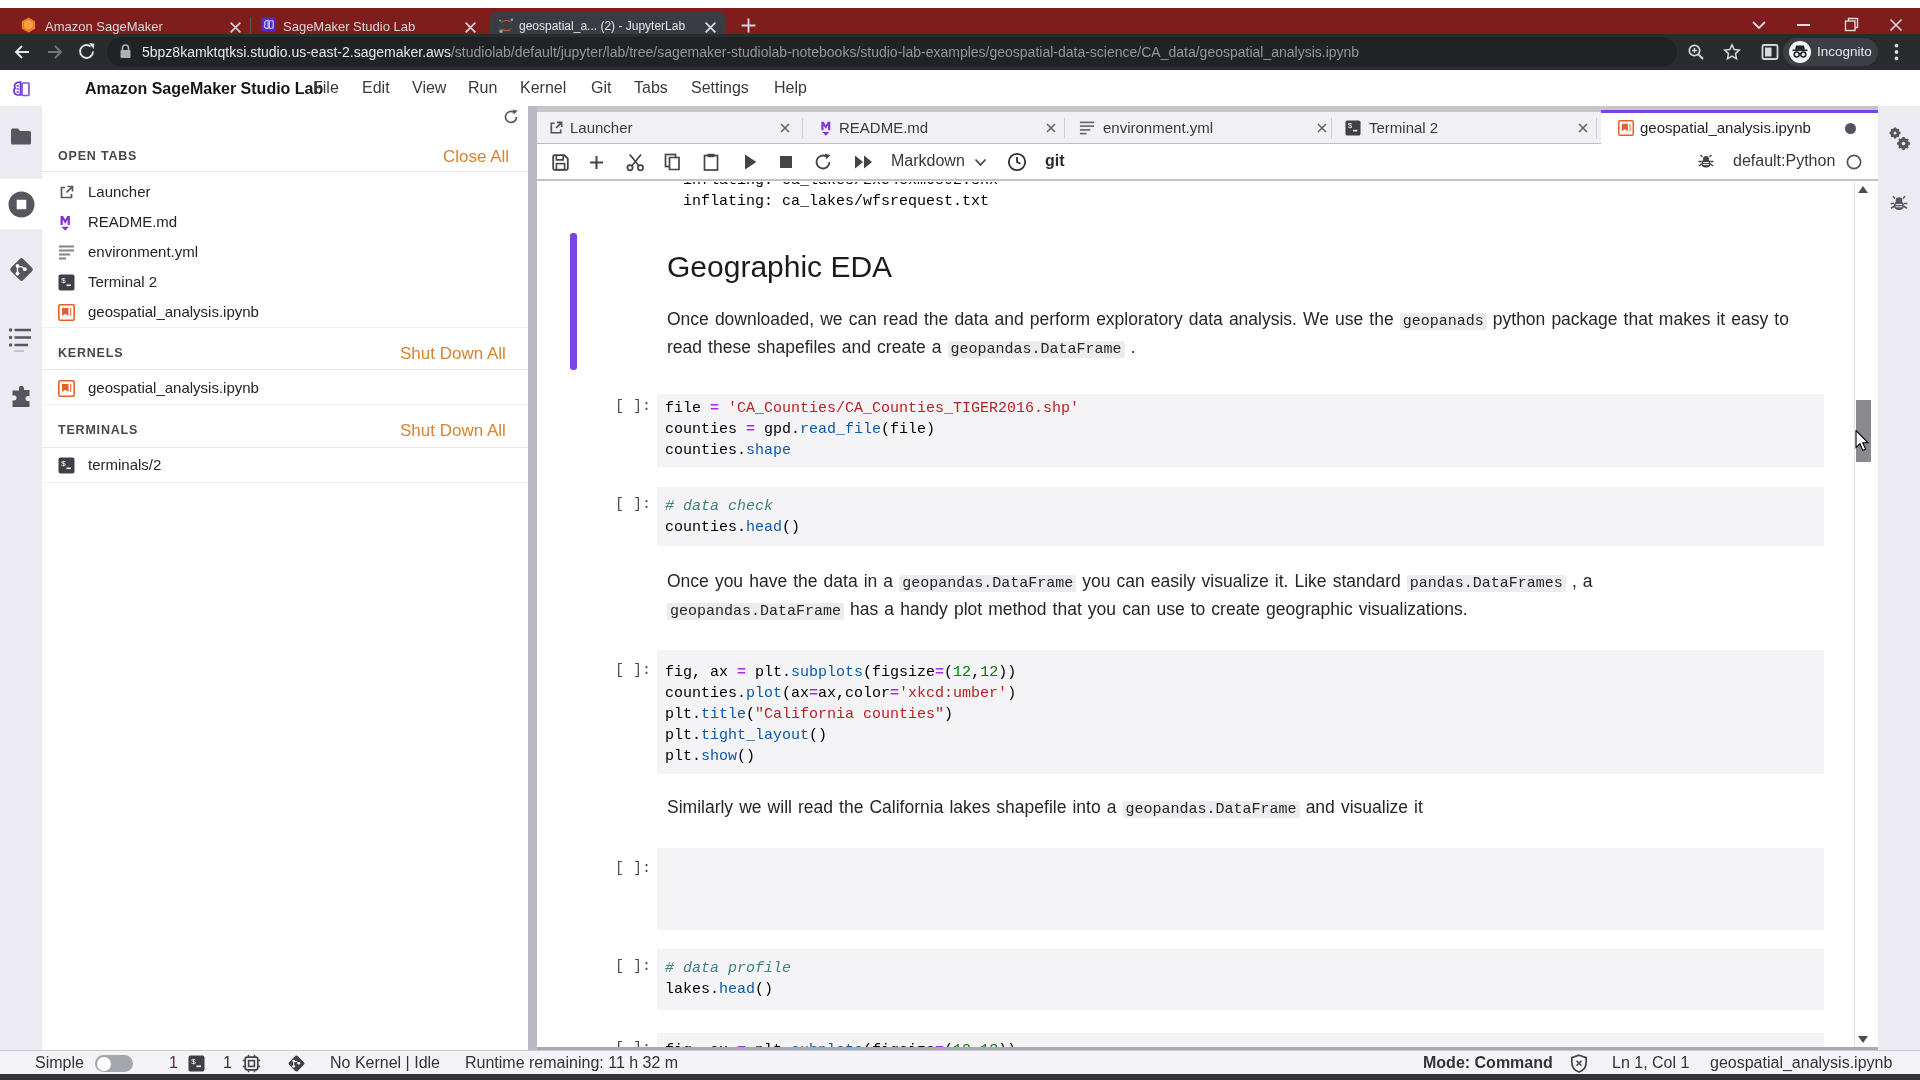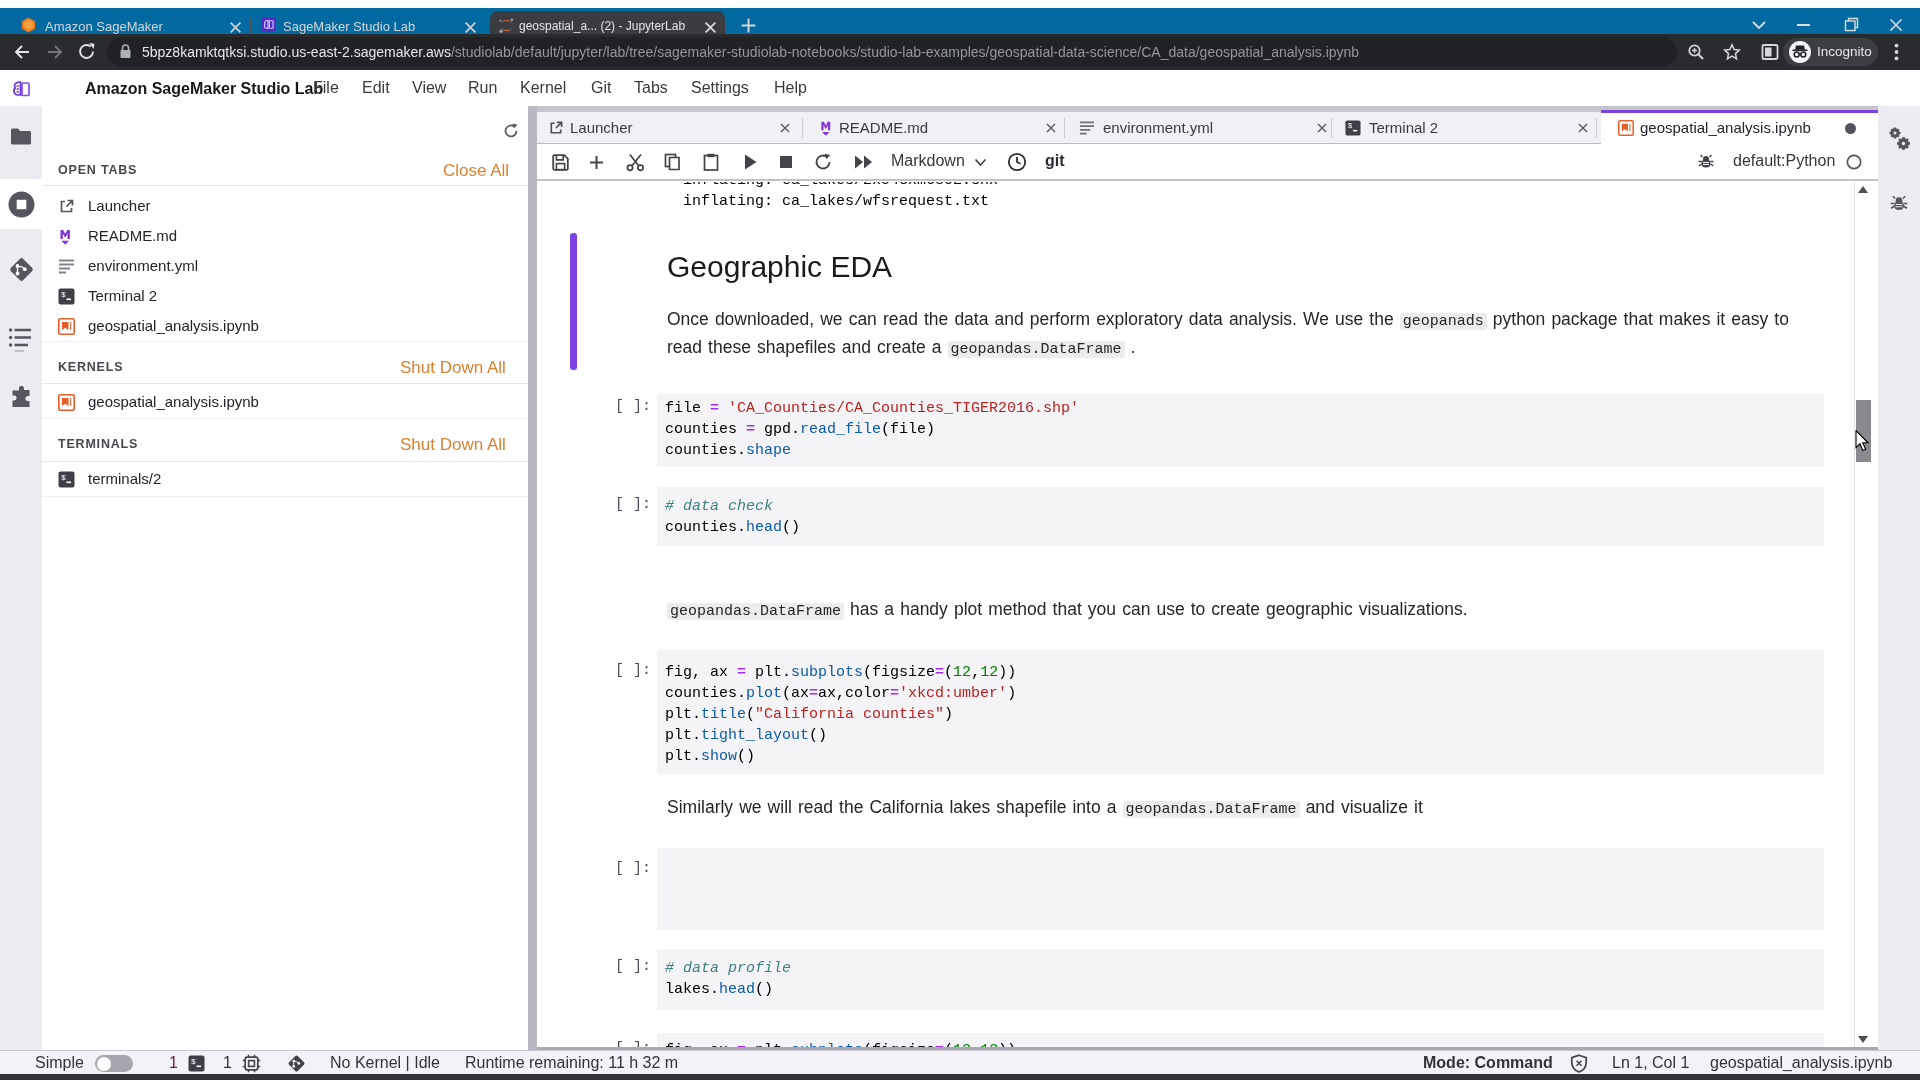--- a/index.html
+++ b/index.html
@@ -1,29 +1,29 @@
 <!DOCTYPE html>
 <html><head>
 <meta charset="utf-8">
 <style>
 * { margin:0; padding:0; box-sizing:border-box; }
 html,body { width:1920px; height:1080px; overflow:hidden; background:#fff;
   font-family:"Liberation Sans", sans-serif; }
 .a { position:absolute; }
 svg { display:block; }
 
-.tabstrip { left:0; top:8px; width:1920px; height:34px; background:#0369a1; }
+.tabstrip { left:0; top:8px; width:1920px; height:34px; background:#7f1d1d; }
 .ctab { top:3px; height:31px; color:#d4d6da; font-size:13px; }
 .ctab-active { background:#3a3c41; border-radius:8px 8px 0 0; color:#e4e6ea; }
 .toolbar { left:0; top:34px; width:1920px; height:36px; background:#2a2b2f; }
 .menubar { left:0; top:70px; width:1920px; height:36px; background:#ffffff; }
 .mitem { top:0; height:36px; line-height:36px; font-size:16px; color:#3a3a3a; }
 
 .sideL { left:0; top:106px; width:42px; height:944px; background:#ebebf1; }
-.panelL { left:42px; top:114px; width:486px; height:944px; background:#ffffff; }
+.panelL { left:42px; top:100px; width:486px; height:944px; background:#ffffff; }
 .splitter { left:528px; top:106px; width:9px; height:944px; background:#bab8c2; }
 .sideR { left:1878px; top:106px; width:42px; height:944px; background:#ebebf1; }
 .grayband { left:537px; top:106px; width:1341px; height:6px; background:#c7c5cc; }
 .jtabbar { left:537px; top:112px; width:1341px; height:32px; background:#f1f0f5; }
 .jtabsep { top:6px; width:1px; height:20px; background:#cfcdd6; }
 .jtoolbar { left:537px; top:144px; width:1341px; height:37px; background:#fff; border-bottom:2px solid #c3c2c9; }
 .notebook { left:537px; top:182px; width:1341px; height:865px; background:#fff; overflow:hidden; }
 .cellbg { left:120px; width:1167px; background:#f4f4f7; }
 .prompt { left:78px; width:51px; font-size:15px; color:#49505a; font-family:"Liberation Mono",monospace; }
 .code { left:128px; font-size:15px; line-height:21px; color:#000; font-family:"Liberation Mono",monospace; white-space:pre; }
@@ -415,20 +415,21 @@
   <div class="a prompt" style="top:216px;">[ ]:</div>
   <div class="a code" style="top:216px;">file <span class="op">=</span> <span class="str">'CA_Counties/CA_Counties_TIGER2016.shp'</span>
 counties <span class="op">=</span> gpd.<span class="prop">read_file</span>(file)
 counties.<span class="prop">shape</span></div>
 
   <div class="a cellbg" style="top:305px; height:59px;"></div>
   <div class="a prompt" style="top:314px;">[ ]:</div>
   <div class="a code" style="top:314px;"><span class="com"># data check</span>
 counties.<span class="prop">head</span>()</div>
 
+  <div class="a md" style="top:385px;">Once you have the data in a <span class="icode">geopandas.DataFrame</span> you can easily visualize it. Like standard <span class="icode">pandas.DataFrames</span> , a</div>
   <div class="a md" style="top:413px;"><span class="icode">geopandas.DataFrame</span> has a handy plot method that you can use to create geographic visualizations.</div>
 
   <div class="a cellbg" style="top:468px; height:124px;"></div>
   <div class="a prompt" style="top:480px;">[ ]:</div>
   <div class="a code" style="top:480px;">fig, ax <span class="op">=</span> plt.<span class="prop">subplots</span>(figsize<span class="op">=</span>(<span class="num">12</span>,<span class="num">12</span>))
 counties.<span class="prop">plot</span>(ax<span class="op">=</span>ax,color<span class="op">=</span><span class="str">'xkcd:umber'</span>)
 plt.<span class="prop">title</span>(<span class="str">"California counties"</span>)
 plt.<span class="prop">tight_layout</span>()
 plt.<span class="prop">show</span>()</div>
 

